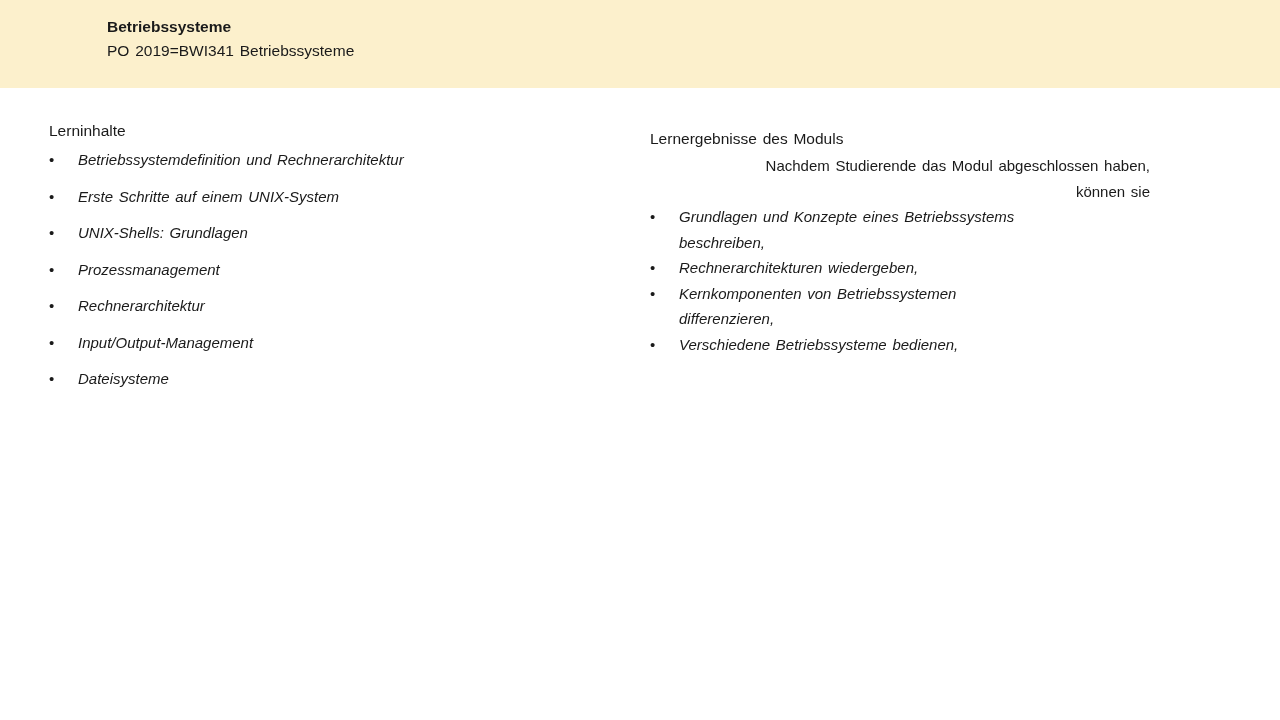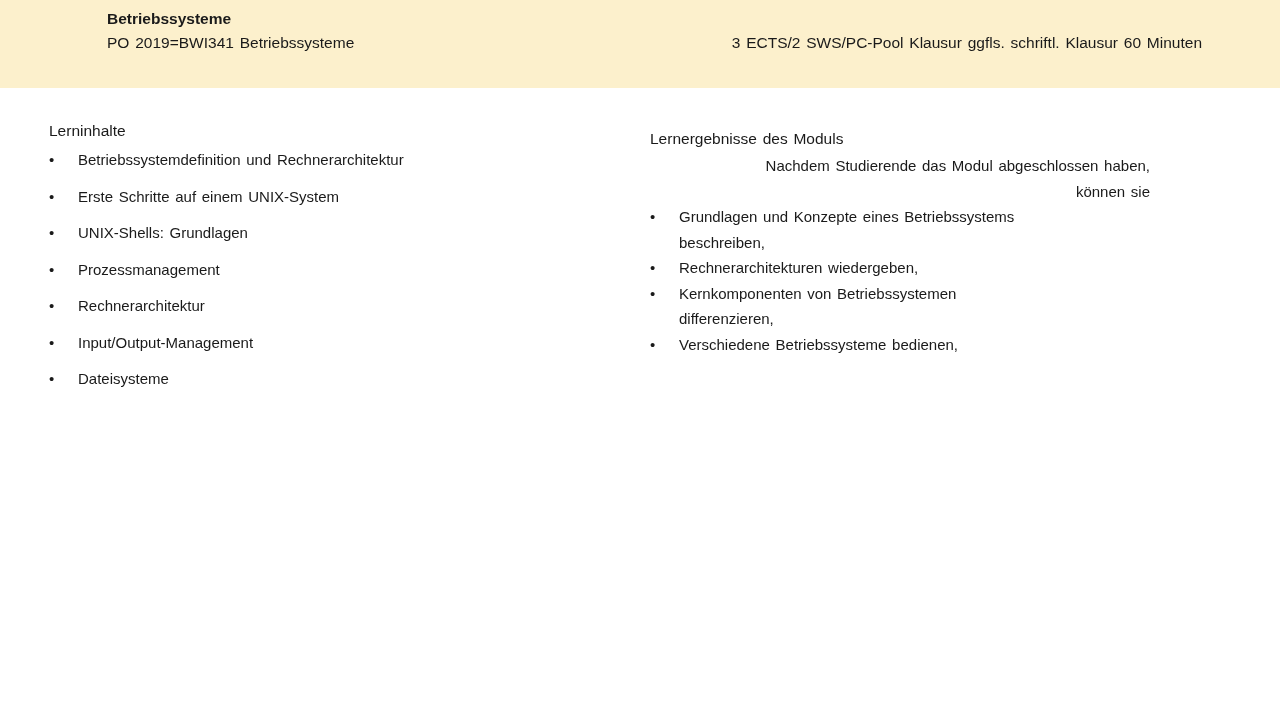--- a/index.html
+++ b/index.html
@@ -14,21 +14,21 @@
     word-spacing: 1.5px;
   }
 
   
   .band {
     position: absolute;
     top: 0; left: 0; right: 0;
     height: 88px;
     background: #fcf0cc;
     box-sizing: border-box;
-    padding: 7px 78px 0 107px;
+    padding: 15px 78px 0 107px;
   }
   .band-title {
     font-size: 15.5px;
     font-weight: bold;
     line-height: 24px;
   }
   .band-row {
     display: flex;
     justify-content: space-between;
     align-items: baseline;
@@ -52,37 +52,36 @@
     margin: 3px 0 0 0;
     font-size: 15px;
     line-height: 25.5px;
     white-space: pre-line;
     text-align: right;
   }
 
   ul.list { list-style: none; margin: 0; padding: 0; }
   ul.list li { display: flex; }
   .bullet { flex: 0 0 29px; width: 29px; }
-  .li-text { white-space: pre-line; }
+  .li-text { white-space: pre-line; font-style: italic; }
 
   .left-list  { margin-top: 10px; font-size: 15px; }
   .left-list  li { line-height: 36.5px; }
   .right-list { margin-top: 2px;  font-size: 15px; }
   .right-list li { line-height: 25.5px; }
 </style>
 </head>
 <body>
 
 <div class="page">
 
   <header class="band">
     <div class="band-title">Betriebssysteme</div>
     <div class="band-row">
       <span>PO 2019=BWI341 Betriebssysteme</span>
-      <span>3 ECTS/2 SWS/PC-Pool Klausur ggfls. schriftl. Klausur 60 Minuten</span>
     </div>
   </header>
 
   <section class="col col-left">
     <h2>Lerninhalte</h2>
     <ul class="list left-list">
         <li>
           <span class="bullet">•</span>
           <span class="li-text">Betriebssystemdefinition und Rechnerarchitektur</span>
         </li>

